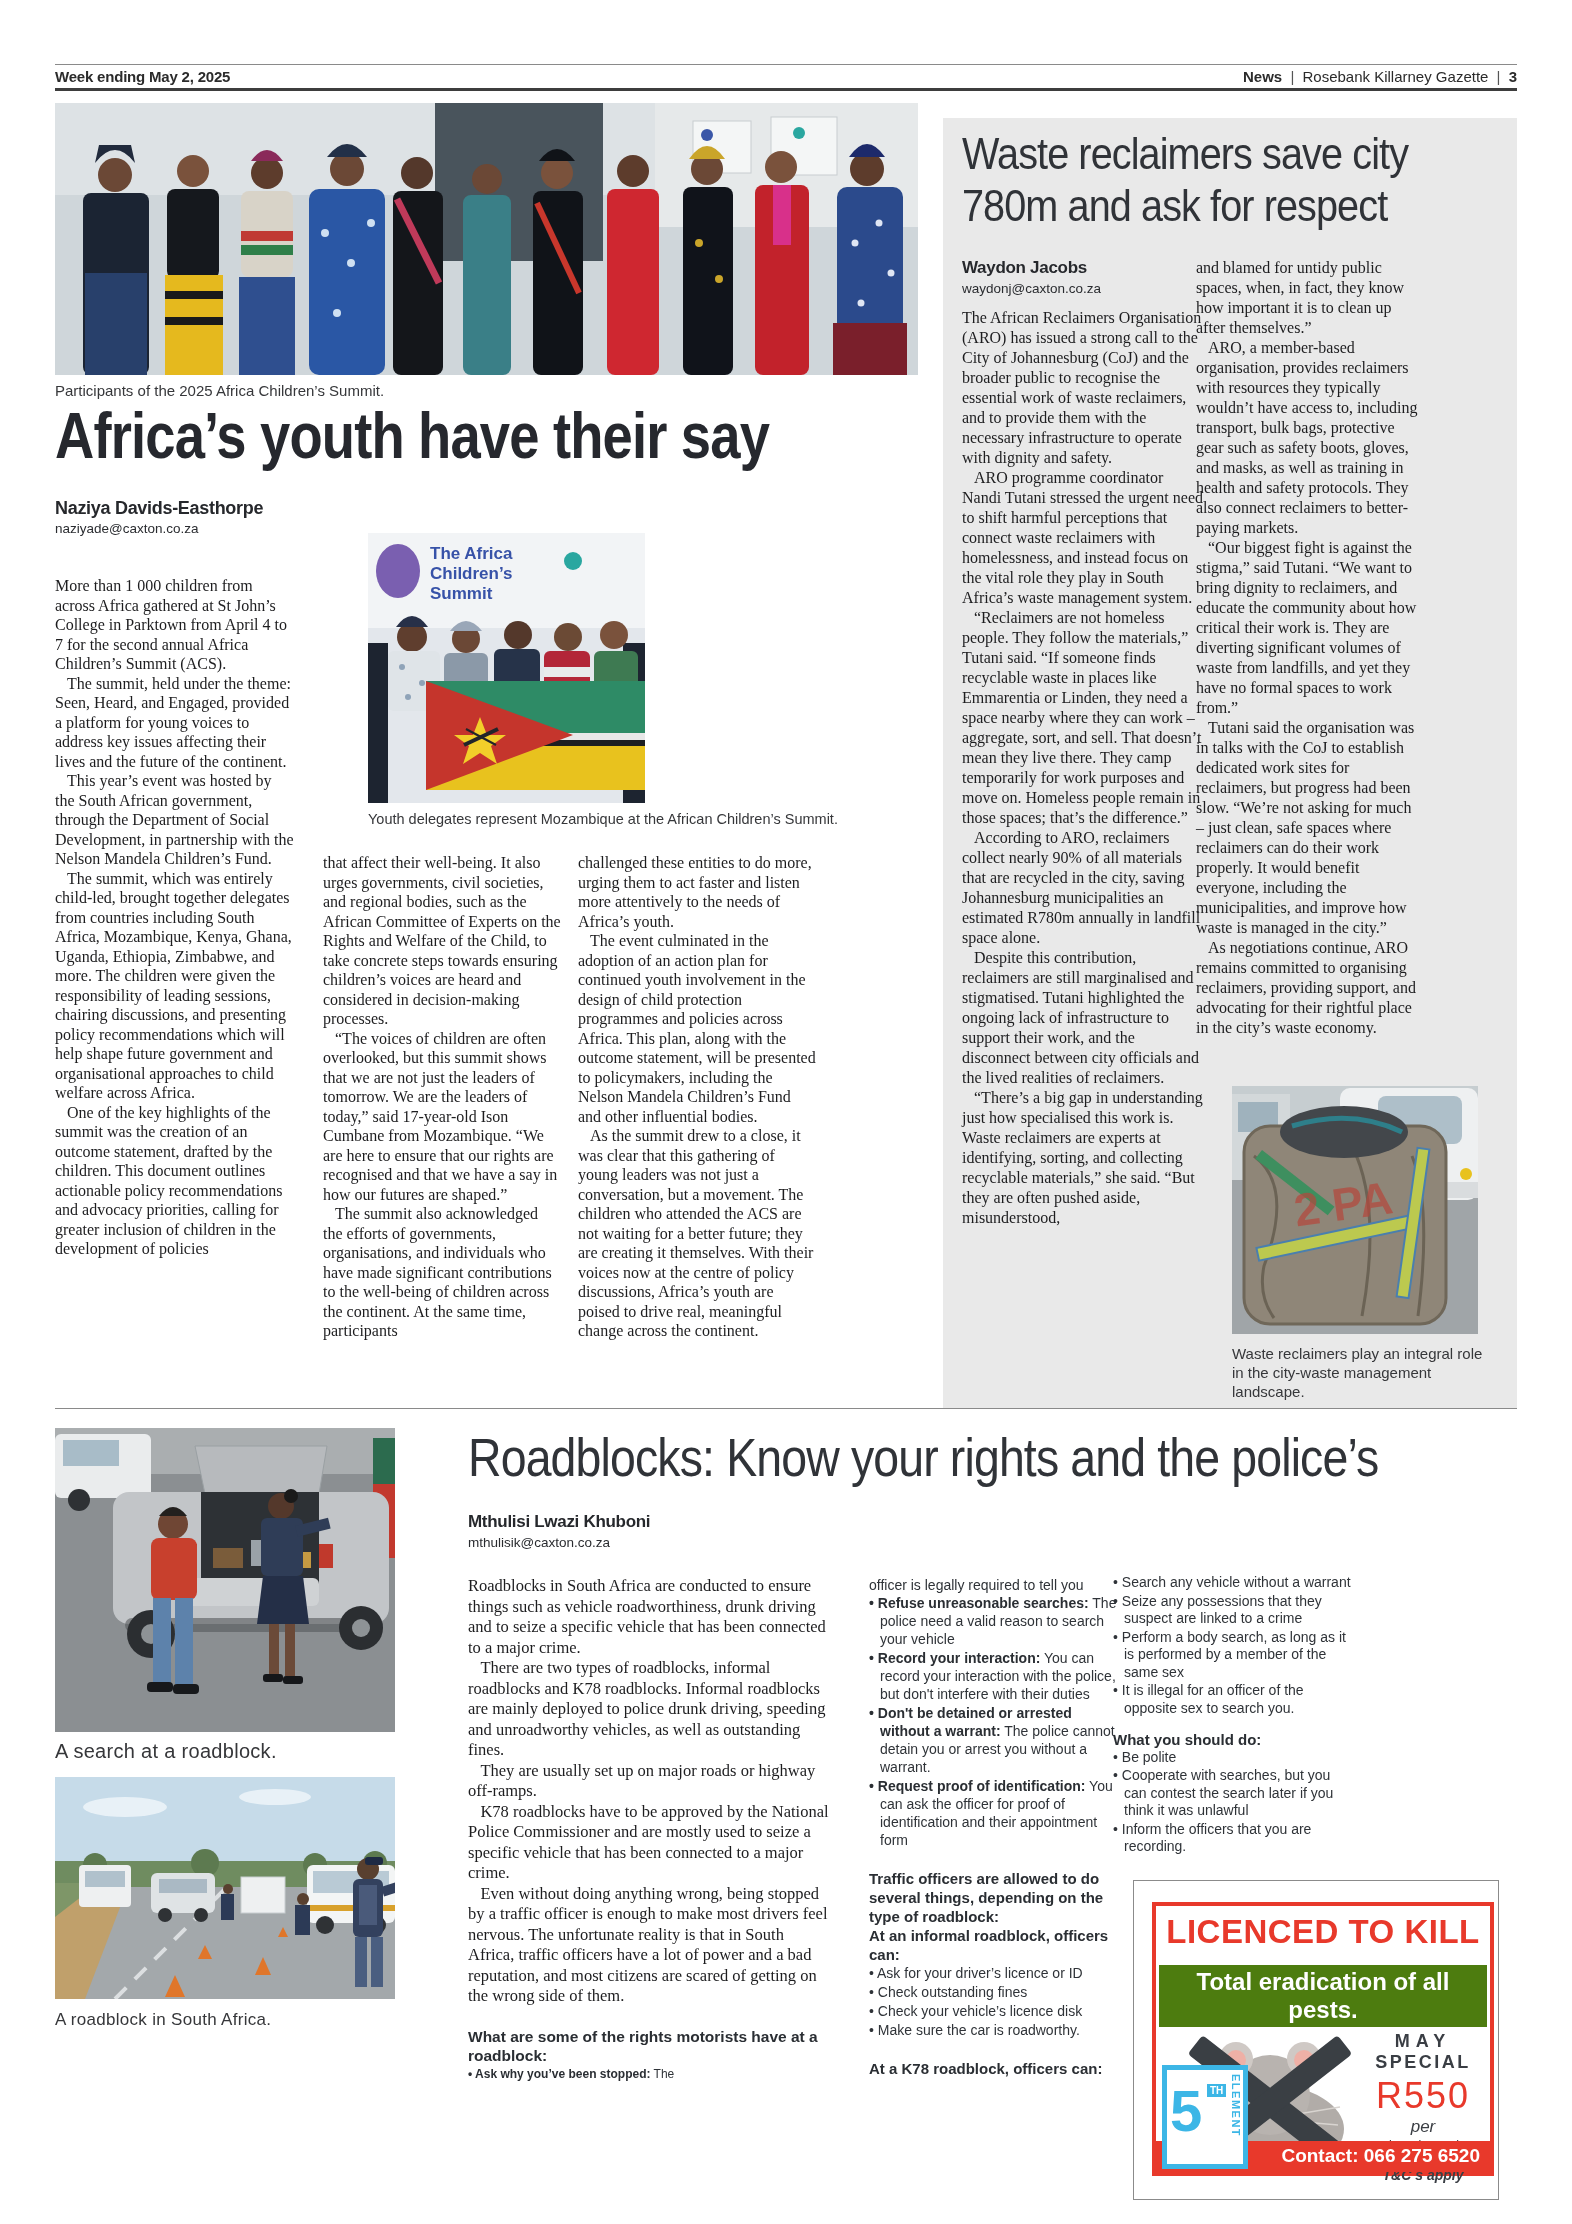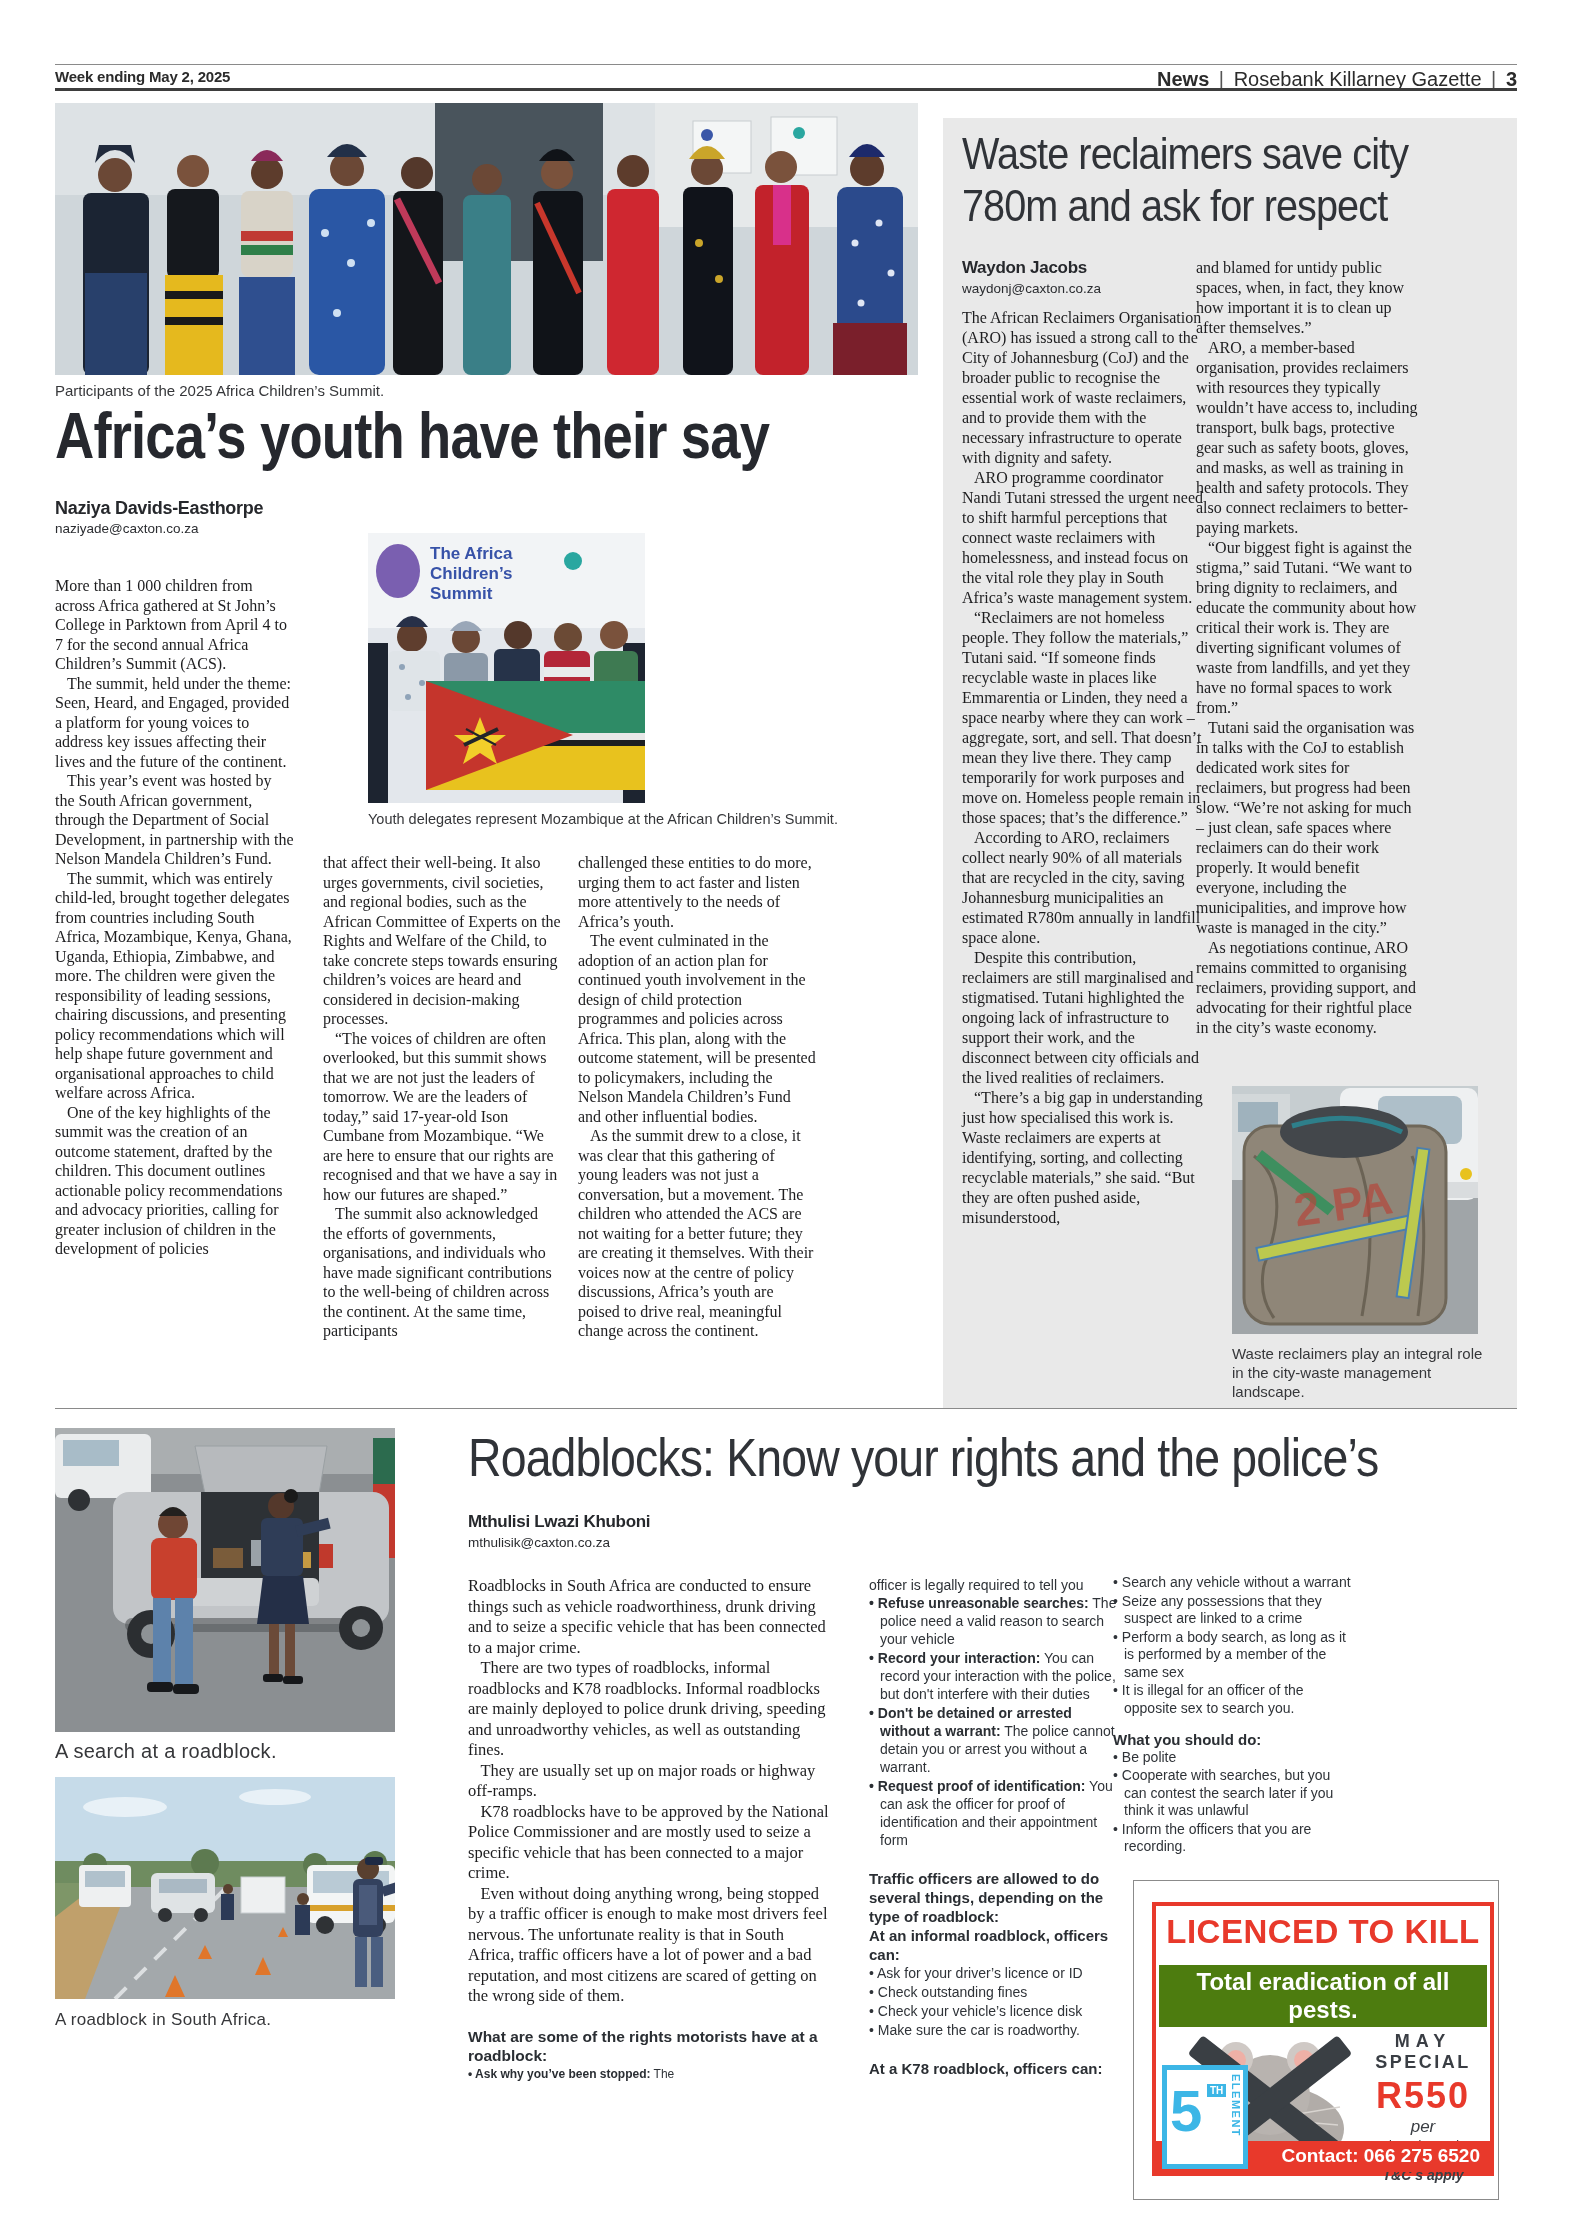--- a/index.html
+++ b/index.html
@@ -25,42 +25,42 @@
   .adouter{border:1px solid #8b8b8b;background:#fff;}
   .adinner{border:4px solid #e8392b;background:#fff;position:absolute;}
   .ad-title{text-align:center;color:#e8392b;font-weight:700;font-size:33px;letter-spacing:0.5px;
             padding:7px 2px 14px 2px;}
   .ad-bar{margin:0 3px;background:#4d7c0f;color:#fff;font-weight:700;font-size:24px;
           text-align:center;padding:3px 0;}
   .ad-body{position:relative;height:145px;padding-left:12px;}
   .ad-right{position:absolute;right:4px;top:4px;width:126px;text-align:center;color:#3a3e44;}
   .ad-may{font-size:18px;font-weight:700;letter-spacing:6px;}
   .ad-special{font-size:18px;font-weight:700;letter-spacing:2.5px;}
-  .ad-price{font-size:36px;font-weight:700;color:#e8392b;letter-spacing:2px;margin-top:2px;}
+  .ad-price{font-size:36px;font-weight:400;color:#e8392b;letter-spacing:2px;margin-top:2px;}
   .ad-per{font-size:17px;font-style:italic;line-height:19px;}
   .ad-terms{margin-top:12px;font-size:14px;font-style:italic;font-weight:700;}
   .ad-contact{position:absolute;left:0;right:0;bottom:0;background:#e8392b;color:#fff;
               font-weight:700;font-size:19px;text-align:right;padding:4px 10px 5px 0;}
   .ad-logo{position:absolute;left:6px;bottom:3px;width:86px;height:104px;background:#3cb6e6;
            padding:5px;box-sizing:border-box;z-index:3;}
   .ad-logo-inner{position:relative;width:100%;height:100%;background:#fff;}
   .logo-5{position:absolute;left:3px;top:12px;font-size:58px;font-weight:700;color:#3cb6e6;line-height:1;}
   .logo-th{position:absolute;left:40px;top:14px;background:#3cb6e6;color:#fff;font-size:10px;
            font-weight:700;padding:1px 3px;}
   .logo-word{position:absolute;right:1px;top:4px;writing-mode:vertical-rl;font-size:11px;
              font-weight:700;color:#3cb6e6;letter-spacing:1.5px;}
 </style>
 </head>
 <body>
 
 <div id="page">
 
   <div class="abs rule" style="left:55px;top:64px;width:1462px;height:1px;"></div>
   <div class="abs" style="left:55px;top:68px;font-weight:700;font-size:15px;letter-spacing:-0.2px;color:#2b2b2b;">Week ending May 2, 2025</div>
-  <div class="abs" style="right:55px;top:68px;font-size:20px;color:#2b2b2b;text-align:center;">
+  <div class="abs" style="right:55px;top:68px;font-size:15px;color:#2b2b2b;text-align:center;">
     <span style="font-weight:700;">News</span>
     <span style="margin:0 4px;color:#555;">|</span>
     <span>Rosebank Killarney Gazette</span>
     <span style="margin:0 4px;color:#555;">|</span>
     <span style="font-weight:700;">3</span>
   </div>
   <div class="abs" style="left:55px;top:88px;width:1462px;height:3px;background:#3d3d3d;"></div>
 
   <svg class="abs" style="left:55px;top:103px;" width="863" height="272" viewBox="0 0 863 272">
     <rect width="863" height="272" fill="#cfd6da"></rect>

